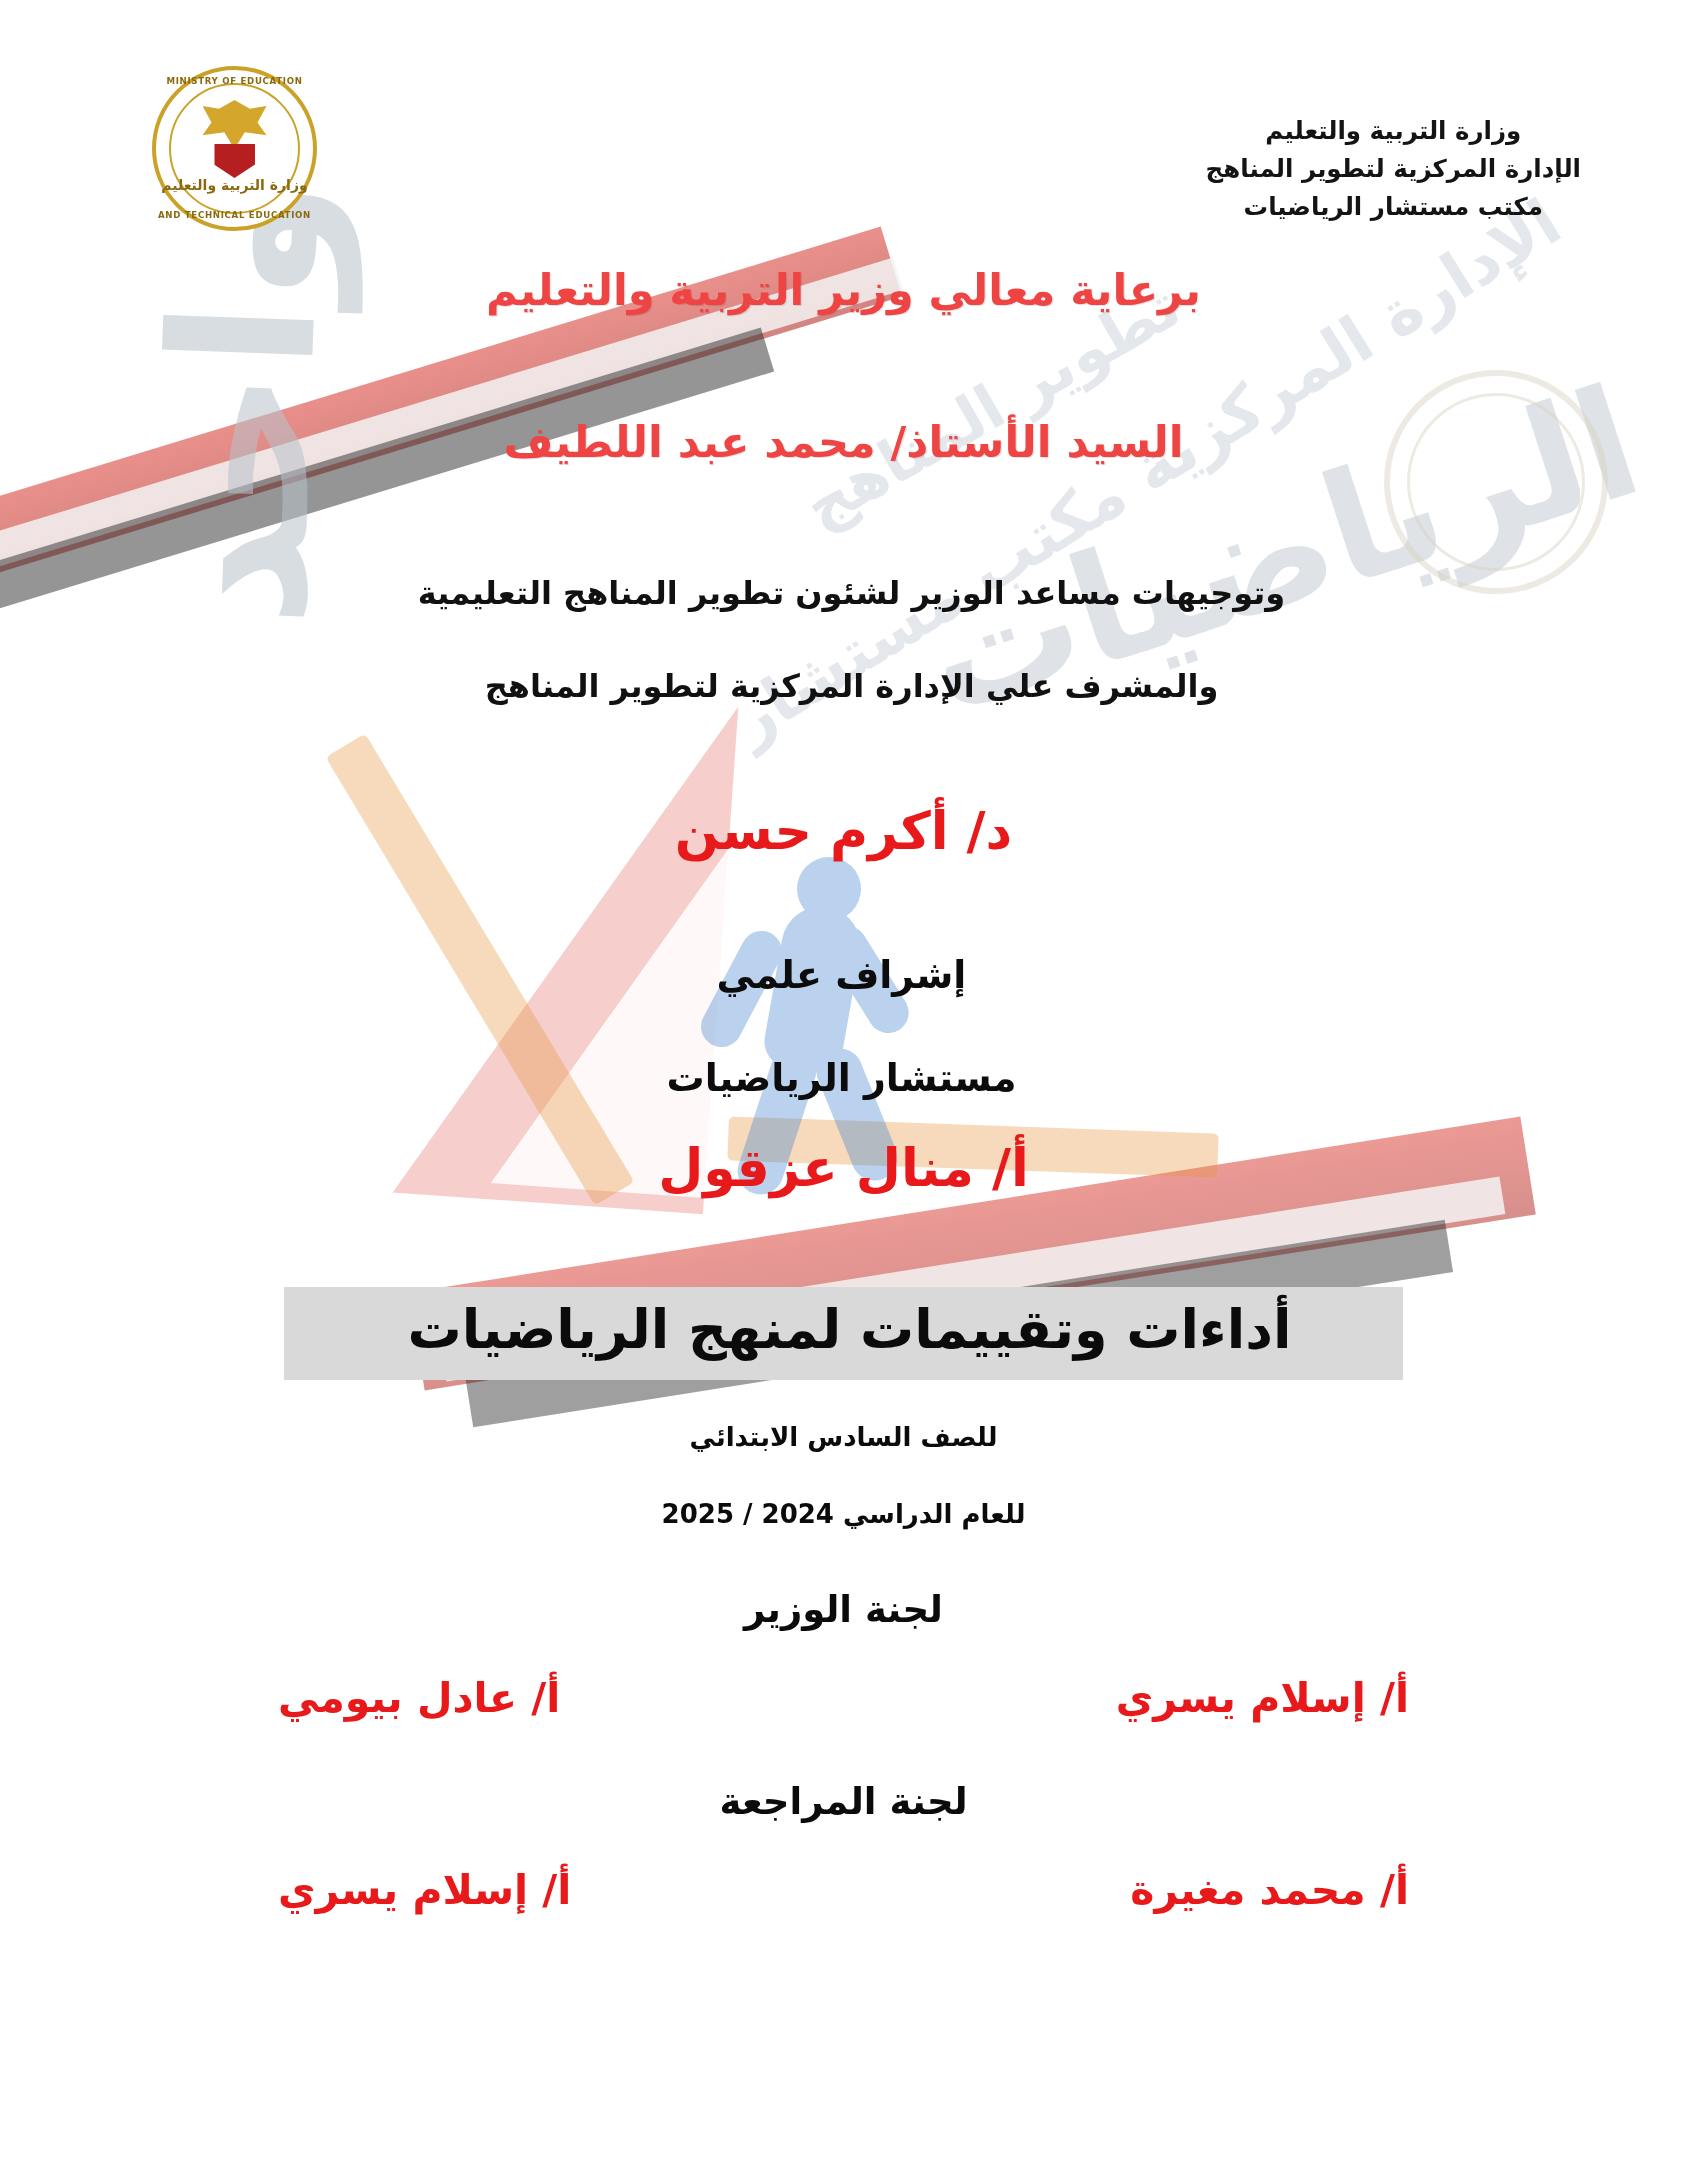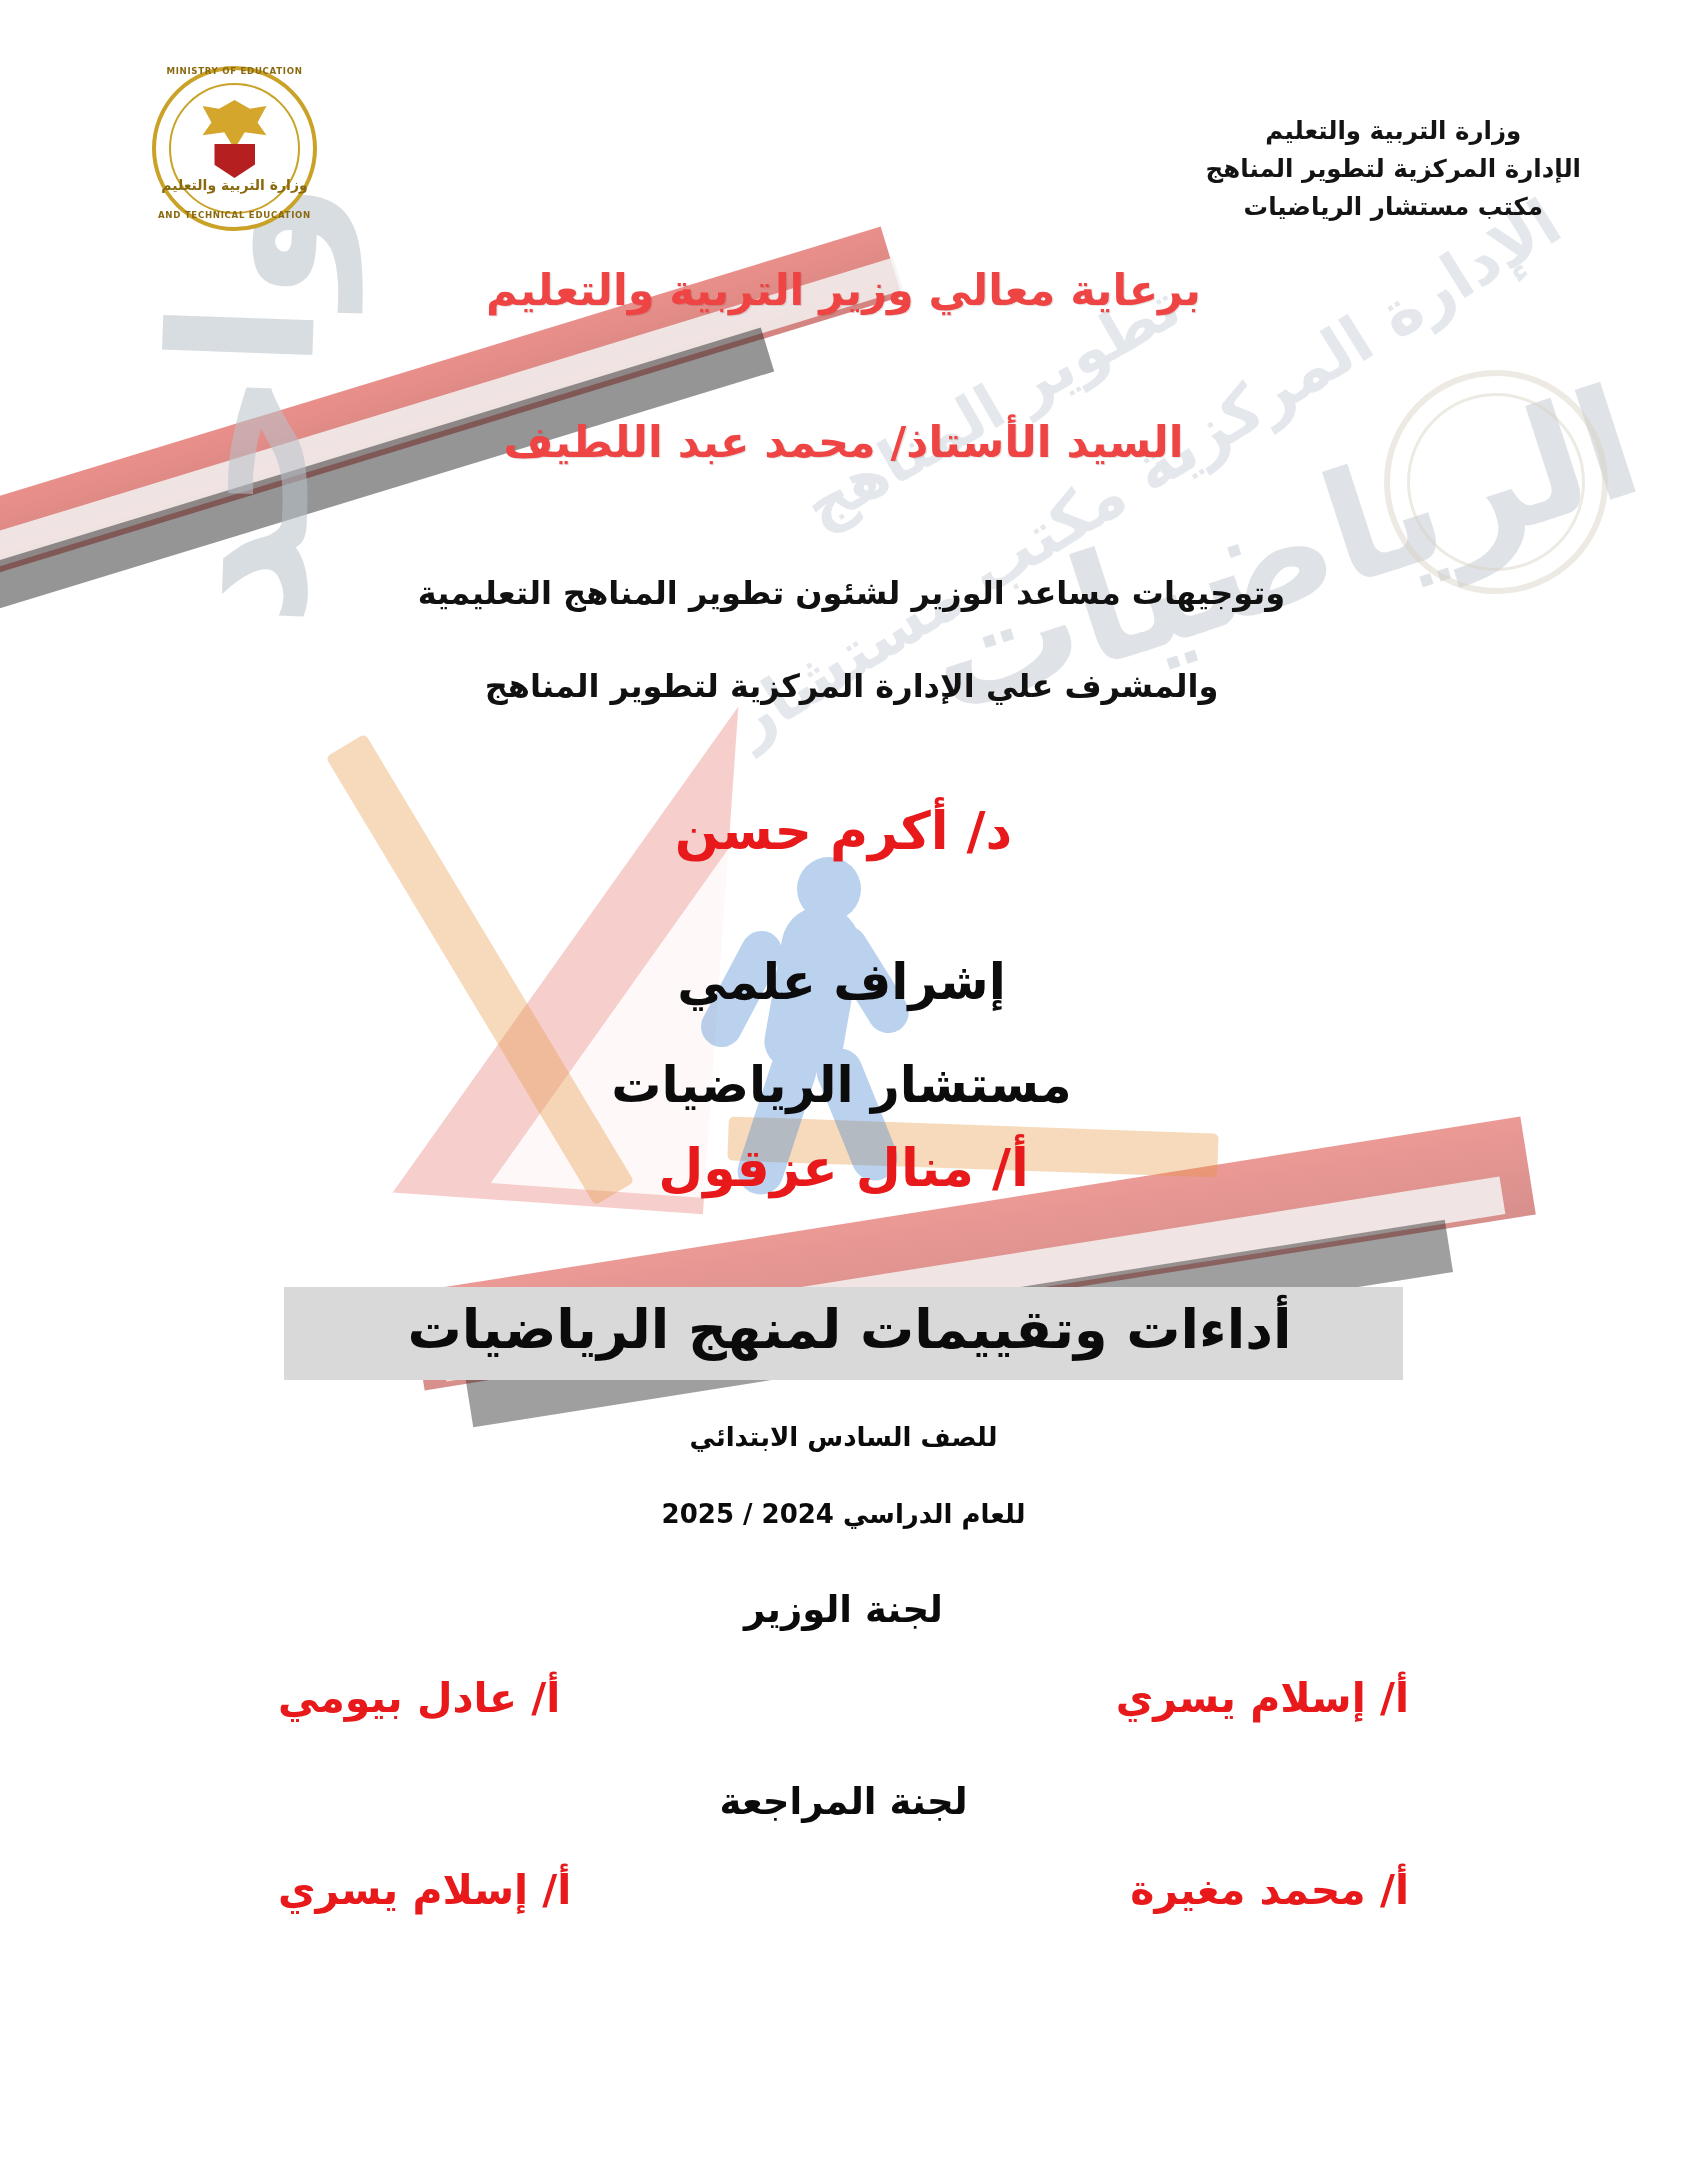--- a/index.html
+++ b/index.html
@@ -250,21 +250,21 @@
   .emblem .en-top,
   .emblem .en-bottom {
     position: absolute;
     left: 0; right: 0;
     text-align: center;
     font-size: 8.6px;
     font-weight: 700;
     color: #8a6a10;
     letter-spacing: 0.7px;
   }
-  .emblem .en-top { top: 0; }
+  .emblem .en-top { top: 10px; }
   .emblem .en-bottom { bottom: 10.6px; }
 
   .headline {
     position: absolute;
     left: 0; right: 0;
     text-align: center;
     color: #ef4444;
     font-weight: 900;
     font-size: 43px;
     letter-spacing: 0.7px;
@@ -297,21 +297,21 @@
   }
   .name-red-1 { top: 801px; }
   .name-red-2 { top: 1138px; }
 
   .black-label {
     position: absolute;
     left: 0; right: 4px;
     text-align: center;
     color: #0c0c0c;
     font-weight: 900;
-    font-size: 50px;
+    font-size: 38px;
   }
   .label-1 { top: 953px; }
   .label-2 { top: 1045px; margin-top: 11px; }
 
   .title-band {
     position: absolute;
     left: 284px;
     right: 284px;
     top: 1287px;
     height: 93px;

